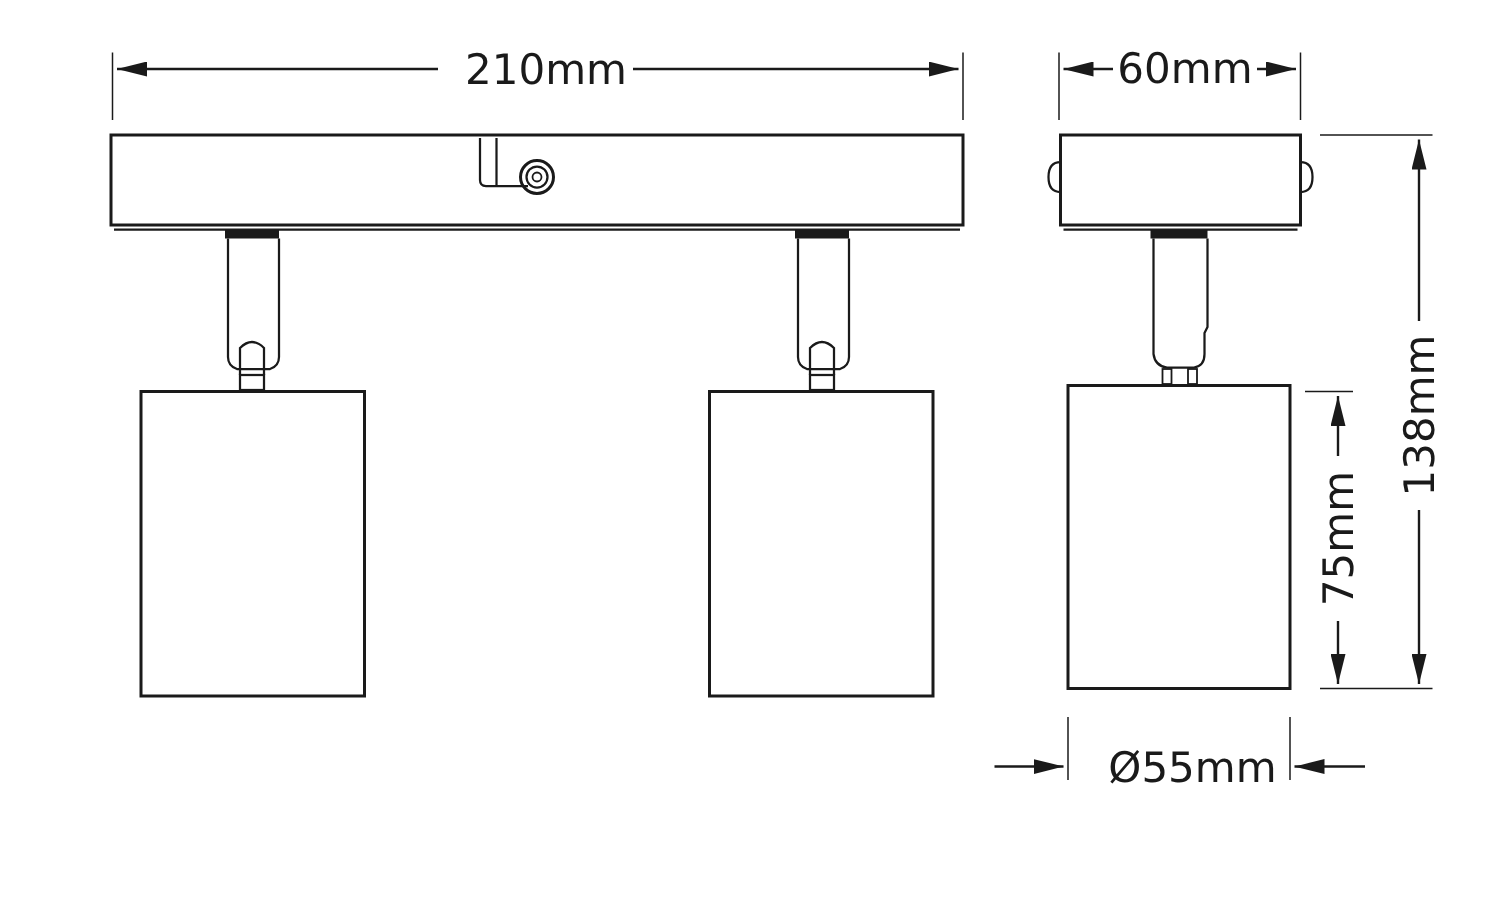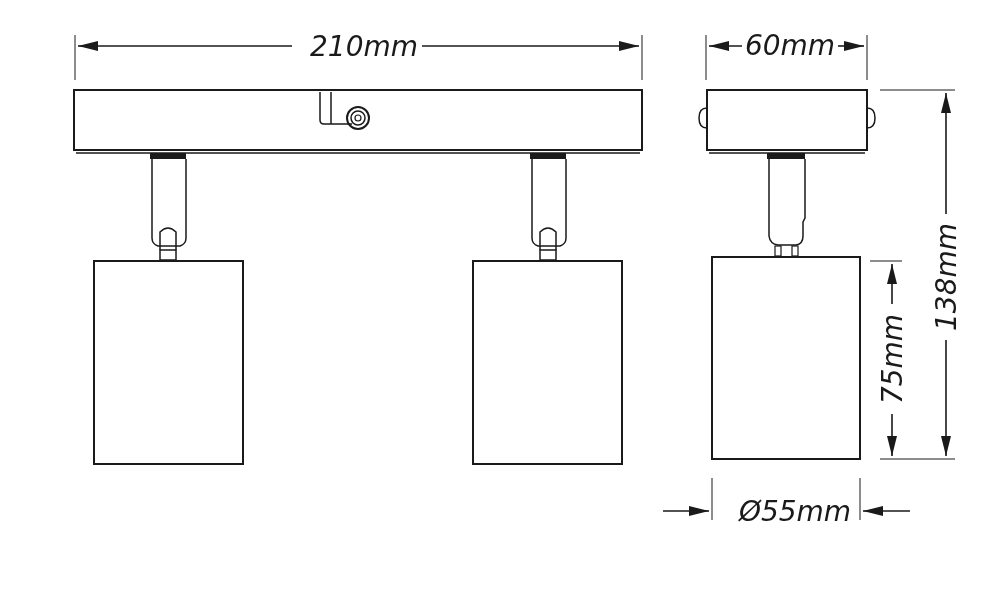--- a/index.html
+++ b/index.html
@@ -1,16 +1,16 @@
 <!DOCTYPE html>
 <html><head>
   <meta charset="utf-8">
   <style>
     html, body { margin: 0; padding: 0; background: #ffffff; }
-    #canvas { position: relative; width: 1000px; height: 600px; background: #ffffff; overflow: hidden; font-style: italic; }
+    #canvas { position: relative; width: 1000px; height: 600px; background: #ffffff; overflow: hidden; }
     svg { position: absolute; left: 0; top: 0; }
     .dim-text { font-family: "DejaVu Sans", sans-serif; font-size: 28px; fill: #1a1a1a; }
   </style>
 </head>
 <body>
 
 <div id="canvas">
   <svg width="1000" height="600" viewBox="0 0 1000 600" xmlns="http://www.w3.org/2000/svg">
     <defs>
       <marker id="arrow" viewBox="0 0 20 10" refX="20" refY="5" markerWidth="20" markerHeight="10" markerUnits="userSpaceOnUse" orient="auto-start-reverse">

